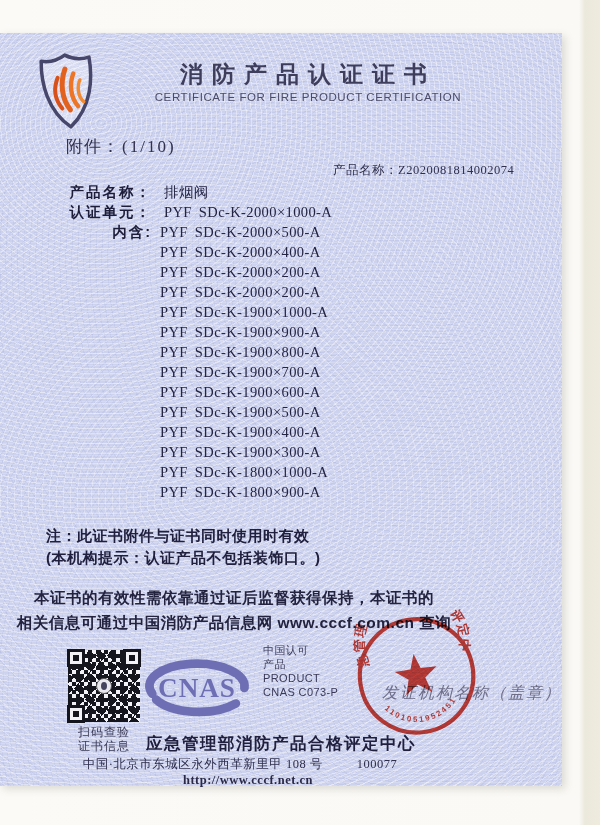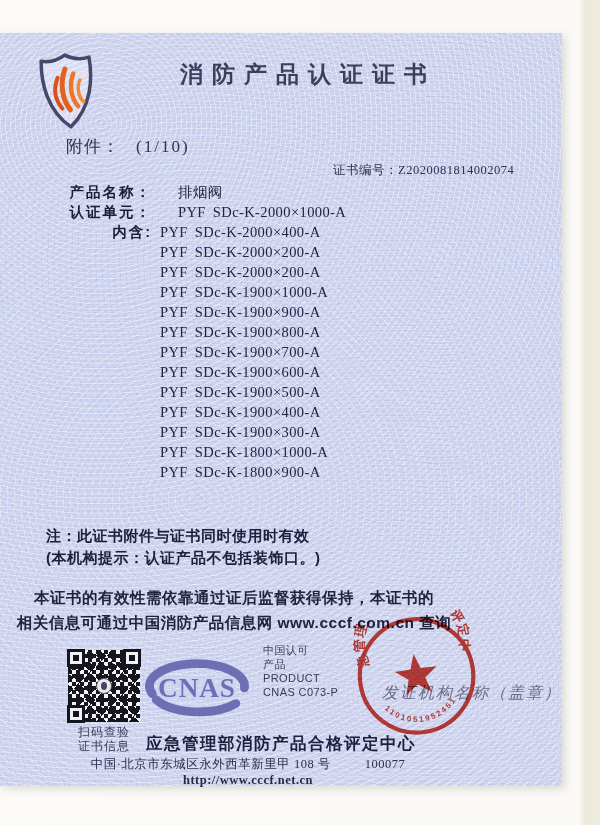--- a/index.html
+++ b/index.html
@@ -20,28 +20,28 @@
     box-shadow:3px 3px 8px rgba(80,80,60,.18);
     color:#2c2c48;
   }
   .logo{position:absolute;left:36px;top:16px;width:64px;height:88px;transform:rotate(-5deg);}
   .title{position:absolute;left:90px;right:36px;top:26px;text-align:center;
     font-size:23px;font-weight:700;letter-spacing:9px;color:#3e3e5c;white-space:nowrap;}
   .subtitle{position:absolute;left:90px;right:36px;top:58px;text-align:center;
     font-family:"Liberation Sans","DejaVu Sans",sans-serif;
     font-size:11.5px;letter-spacing:.6px;color:#4c4c68;white-space:nowrap;}
   .attach{position:absolute;left:66px;top:102px;font-size:17px;letter-spacing:1px;color:#31314f;}
-  .attach .num{margin-left:16px;letter-spacing:2px;}
+  .attach .num{margin-left:2px;letter-spacing:2px;}
   .certno{position:absolute;left:333px;top:129px;font-size:12.5px;letter-spacing:.5px;color:#30304e;white-space:nowrap;}
   .fields{position:absolute;left:50px;top:149px;line-height:20px;font-size:14.5px;}
   .frow{display:flex;align-items:flex-start;}
   .flabel{display:inline-block;width:102px;text-align:right;font-weight:700;
     font-family:"Liberation Sans","DejaVu Sans",sans-serif;
     letter-spacing:2px;color:#1d1d3a;flex:none;}
-  .fval,.models div{margin-left:26px;letter-spacing:.4px;word-spacing:3px;color:#232342;white-space:nowrap;}
+  .fval,.models div{margin-left:12px;letter-spacing:.4px;word-spacing:3px;color:#232342;white-space:nowrap;}
   .models div{margin-left:8px;}
   .notes{position:absolute;left:46px;top:492px;line-height:21.5px;font-size:15px;font-weight:700;
     font-family:"Liberation Sans","DejaVu Sans",sans-serif;color:#20203e;letter-spacing:.5px;}
   .statement{position:absolute;left:0;width:468px;top:552px;text-align:center;line-height:25px;
     font-family:"Liberation Sans","DejaVu Sans",sans-serif;
     font-size:15.5px;font-weight:700;color:#23233f;letter-spacing:.5px;}
   
   .qr{position:absolute;left:68px;top:617px;width:72px;height:72px;background-color:#f2f2f6;
     background-image:
       repeating-conic-gradient(#15151d 0% 25%, rgba(0,0,0,0) 0% 50%),
@@ -56,21 +56,21 @@
     font-size:12px;color:#3a3a55;letter-spacing:1px;}
   .cnas{position:absolute;left:138px;top:620px;width:118px;height:68px;}
   .accred{position:absolute;left:263px;top:610px;line-height:14px;font-size:11px;color:#3a3a58;
     font-family:"Liberation Sans","DejaVu Sans",sans-serif;letter-spacing:.4px;}
   .sealhint{position:absolute;left:382px;top:650px;font-size:16px;font-style:italic;
     color:#6d6d88;letter-spacing:2px;white-space:nowrap;z-index:1;}
   .seal{position:absolute;left:354px;top:583px;width:126px;height:126px;z-index:2;
     transform:rotate(-8deg);mix-blend-mode:multiply;opacity:.92;}
   .orgname{position:absolute;left:0;width:562px;top:700px;text-align:center;
     font-size:16.5px;font-weight:700;letter-spacing:1.5px;color:#20203e;}
-  .addr{position:absolute;left:16px;width:464px;top:723px;text-align:center;
+  .addr{position:absolute;left:8px;width:464px;top:723px;text-align:center;
     font-size:12.5px;color:#2e2e4c;letter-spacing:.5px;}
   .addr .zip{margin-left:34px;}
   .site{position:absolute;left:0;width:496px;top:740px;text-align:center;
     font-size:12.5px;font-weight:700;color:#2a2a48;letter-spacing:.5px;}
 </style>
 </head>
 <body>
 
 <div class="page">
 
@@ -78,39 +78,41 @@
     <path d="M32,4 C40,9 48,10 56,8 C58,30 54,58 32,76 C10,58 6,30 8,8 C16,10 24,9 32,4 Z" fill="rgba(255,255,255,0.28)" stroke="#47476b" stroke-width="3.5" stroke-linejoin="round"></path>
     <g fill="none" stroke-linecap="round">
       <path d="M23,26 C18,36 18,47 25,57" stroke="#d8511a" stroke-width="4"></path>
       <path d="M31,18 C25,31 25,47 33,59" stroke="#e2611f" stroke-width="5"></path>
       <path d="M39,23 C34,33 34,47 41,56" stroke="#ec7527" stroke-width="4.4"></path>
       <path d="M45,30 C41,37 42,47 47,52" stroke="#f18a33" stroke-width="3.4"></path>
     </g>
   </svg>
 
   <div class="title">消防产品认证证书</div>
+  <div class="subtitle">CERTIFICATE FOR FIRE PRODUCT CERTIFICATION</div>
 
   <div class="attach">
     <span>附件：</span><span class="num">(1/10)</span>
   </div>
 
-  <div class="certno">证书编号：Z2020081814002074</div>
+  <div class="certno">产品名称：Z2020081814002074</div>
 
   <div class="fields">
     <div class="frow">
       <span class="flabel">产品名称：</span>
       <span class="fval">排烟阀</span>
     </div>
     <div class="frow">
       <span class="flabel">认证单元：</span>
       <span class="fval">PYF SDc-K-2000×1000-A</span>
     </div>
     <div class="frow">
       <span class="flabel">内含:</span>
       <div class="models">
+          <div>PYF SDc-K-2000×500-A</div>
           <div>PYF SDc-K-2000×400-A</div>
           <div>PYF SDc-K-2000×200-A</div>
           <div>PYF SDc-K-2000×200-A</div>
           <div>PYF SDc-K-1900×1000-A</div>
           <div>PYF SDc-K-1900×900-A</div>
           <div>PYF SDc-K-1900×800-A</div>
           <div>PYF SDc-K-1900×700-A</div>
           <div>PYF SDc-K-1900×600-A</div>
           <div>PYF SDc-K-1900×500-A</div>
           <div>PYF SDc-K-1900×400-A</div>

